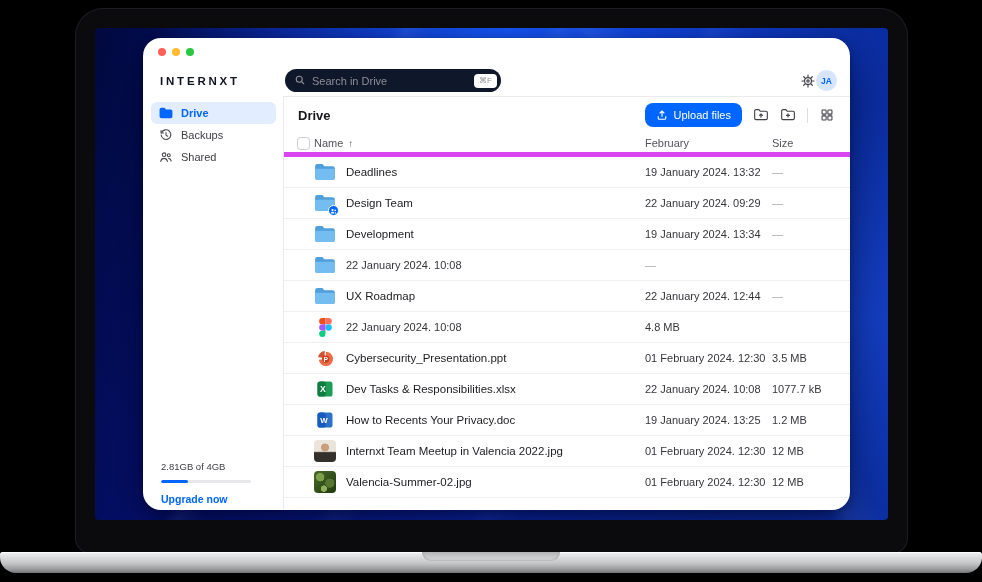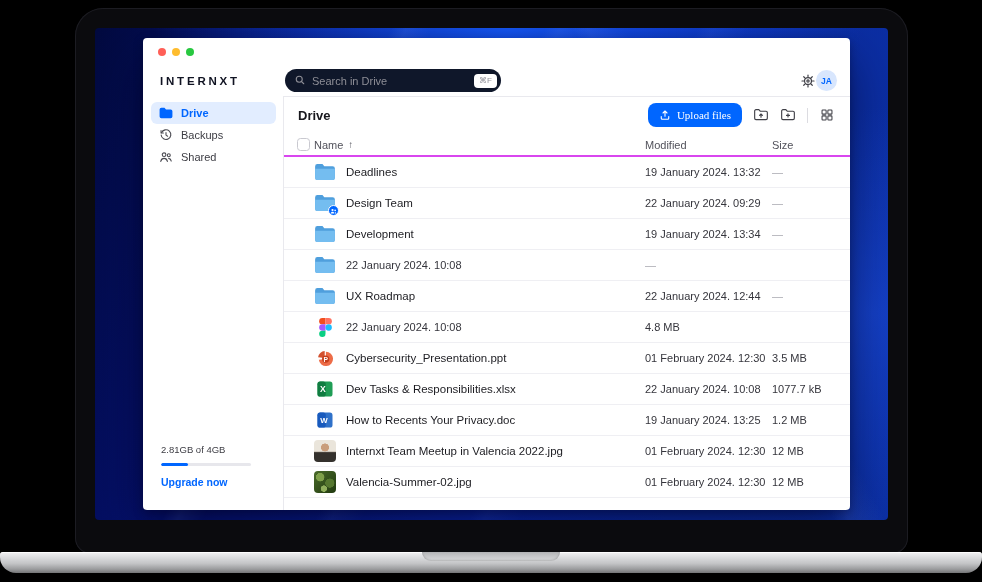--- a/index.html
+++ b/index.html
@@ -39,21 +39,21 @@
   .base-notch {
     position:absolute; left:50%; top:0; transform:translateX(-50%);
     width:138px; height:9px; border-radius:0 0 9px 9px;
     background:linear-gradient(180deg,#b4b5b7,#dadbdd);
     box-shadow: inset 0 -1px 2px rgba(0,0,0,0.18);
   }
 
   
   .window {
     position:absolute; left:48px; top:10px; width:707px; height:472px;
-    background:#fff; border-radius:4px; overflow:hidden;
+    background:#fff; border-radius:18px; overflow:hidden;
     box-shadow: 0 22px 50px rgba(0,0,25,0.5), 0 3px 10px rgba(0,0,30,0.35);
   }
   .traffic { position:absolute; left:15px; top:10px; display:flex; gap:6px; }
   .dot { width:8px; height:8px; border-radius:50%; display:inline-block; }
   .dot.red    { background:#ff5f57; }
   .dot.yellow { background:#febc2e; }
   .dot.green  { background:#28c840; }
 
   .logo {
     position:absolute; left:17px; top:37px; font-size:11.5px; font-weight:800;
@@ -80,43 +80,43 @@
 
   
   .sidebar { position:absolute; left:0; top:58px; bottom:0; width:140px; }
   .side-nav { padding:6px 7px 0 8px; display:flex; flex-direction:column; }
   .side-item {
     height:22px; display:flex; align-items:center; gap:8px; padding:0 8px;
     border-radius:6px; font-size:11px; color:#3c3c43; cursor:pointer; white-space:nowrap;
   }
   .side-item.active { background:#e2edff; color:#0066ff; font-weight:600; }
   .side-item .s-ic { width:14px; height:14px; display:flex; align-items:center; justify-content:center; }
-  .storage { position:absolute; left:0; right:16px; bottom:0; padding:0 16px 20px 18px; }
+  .storage { position:absolute; left:0; right:16px; bottom:0; padding:0 16px 3px 18px; }
   .storage-text { font-size:9.5px; color:#3c3c43; margin-bottom:8px; }
   .storage-bar { height:3px; background:#e7e7ec; border-radius:2px; overflow:hidden; }
   .storage-fill { height:100%; background:#0066ff; border-radius:2px; }
   .upgrade { display:inline-block; margin-top:10px; font-size:10.5px; font-weight:600; color:#0066ff; cursor:pointer; text-decoration:none; }
 
   
   .content { position:absolute; left:141px; top:58px; right:0; bottom:0; display:flex; flex-direction:column; }
   .content-toolbar { height:38px; min-height:38px; display:flex; align-items:center; padding:0 15px 0 14px; }
   .breadcrumb { font-size:13px; font-weight:600; color:#18181d; }
-  .toolbar-actions { margin-left:auto; display:flex; align-items:center; gap:11px;font-family:Liberation Serif, serif; }
+  .toolbar-actions { margin-left:auto; display:flex; align-items:center; gap:11px; }
   .upload-btn {
     height:24px; border:none; border-radius:8px; background:#0066ff; color:#fff;
     font-family:inherit; font-size:11px; font-weight:500; display:flex; align-items:center;
     gap:6px; padding:0 11px; cursor:pointer;
   }
   .tb-ic { width:16px; height:16px; display:flex; align-items:center; justify-content:center; cursor:pointer; }
   .t-div { width:1px; height:15px; background:#dcdce1; }
 
   .table-header {
     display:grid; grid-template-columns:17px 32px 1fr 127px 66px; align-items:center;
     height:23px; min-height:23px; padding:0 12px 0 13px;
-    font-size:11px; color:#52525b; border-bottom:2px solid #d946ef;
+    font-size:11px; color:#52525b; border-bottom:5px solid #d946ef;
   }
   .checkbox {
     width:13px; height:13px; border:1.5px solid #c9c9d0; border-radius:3.5px; background:#fff; cursor:pointer;
   }
   .th-name { grid-column:2 / 4; display:flex; align-items:center; gap:5px; }
   .sort-arrow { font-size:10px; color:#52525b; }
 
   .file-list { flex:1; overflow:hidden; }
   .row {
     display:grid; grid-template-columns:17px 32px 1fr 127px 66px; align-items:center;
@@ -263,21 +263,21 @@
               </span>
             </div>
           </div>
 
           <div class="table-header">
             <span class="checkbox"></span>
             <span class="th-name">
               <span>Name</span>
               <span class="sort-arrow">↑</span>
             </span>
-            <span>Modified</span>
+            <span>February</span>
             <span>Size</span>
           </div>
 
           <div class="file-list" id="file-list">
               <div class="row">
                 <span></span>
                 <span class="row-icon">
                   <svg width="22" height="18" viewBox="0 0 24 20">
                     <path d="M1 3.8a2.6 2.6 0 0 1 2.6-2.6h5.6l2 2.4h9.2A2.6 2.6 0 0 1 23 6.2v10.2A2.6 2.6 0 0 1 20.4 19H3.6A2.6 2.6 0 0 1 1 16.4Z" fill="#4f9fdd"></path>
                     <path d="M1 6.4h22v10A2.6 2.6 0 0 1 20.4 19H3.6A2.6 2.6 0 0 1 1 16.4Z" fill="#74bdf0"></path>

